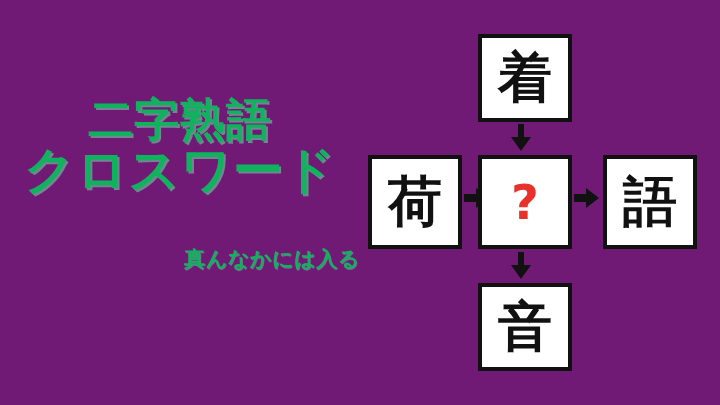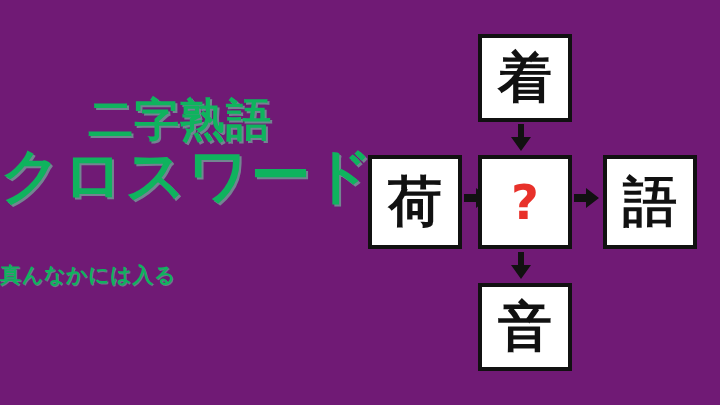--- a/index.html
+++ b/index.html
@@ -35,29 +35,29 @@
     font-weight: 700;
     line-height: 1.06;
     letter-spacing: 0.02em;
     text-shadow: 2px 2px 0 rgba(120, 220, 170, 0.55);
     white-space: nowrap;
   }
   .title-line-1 {
     font-size: 45px;
   }
   .title-line-2 {
-    font-size: 60px;
+    font-size: 50px;
   }
 
   .subtitle-block {
     position: absolute;
     left: 0px;
-    top: 263px;
+    top: 247px;
     width: 360px;
-    text-align: left;
+    text-align: right;
     user-select: none;
   }
   .subtitle-line {
     color: #0fb35e;
     font-weight: 700;
     font-size: 21px;
     line-height: 1.22;
     letter-spacing: 0.03em;
     text-shadow: 1px 1px 0 rgba(120, 220, 170, 0.45);
     white-space: nowrap;

